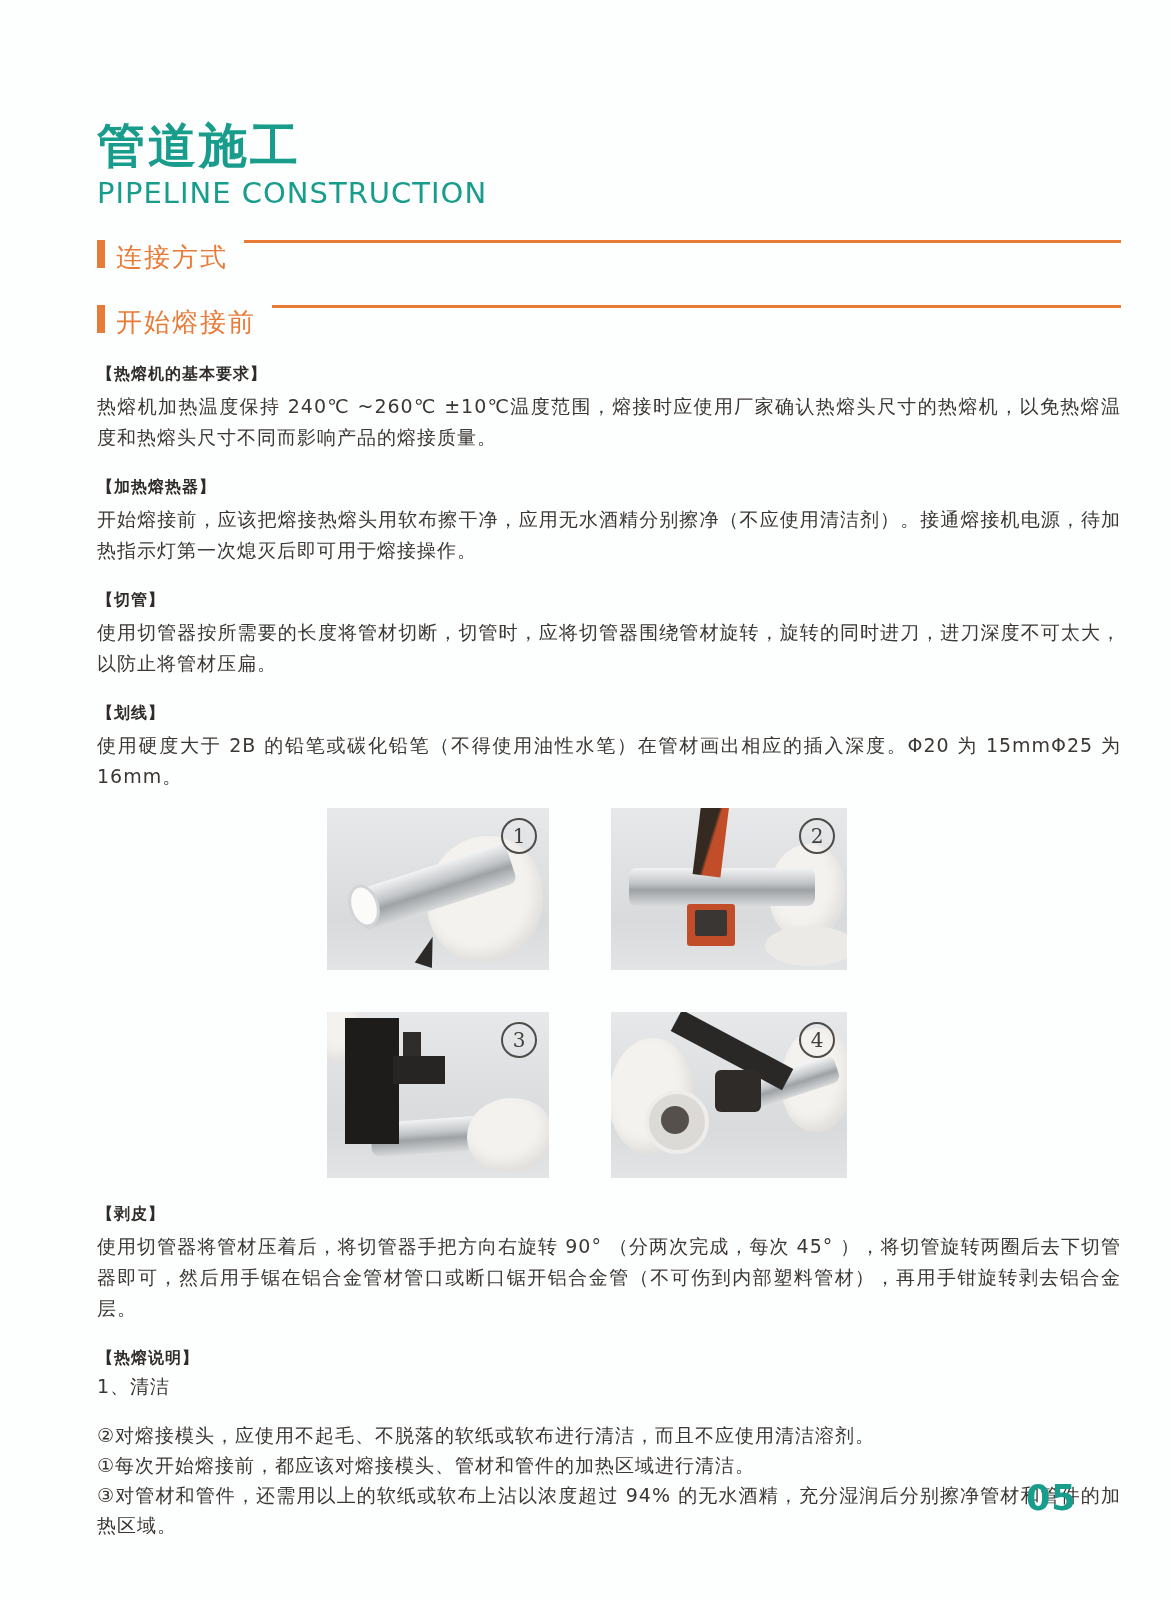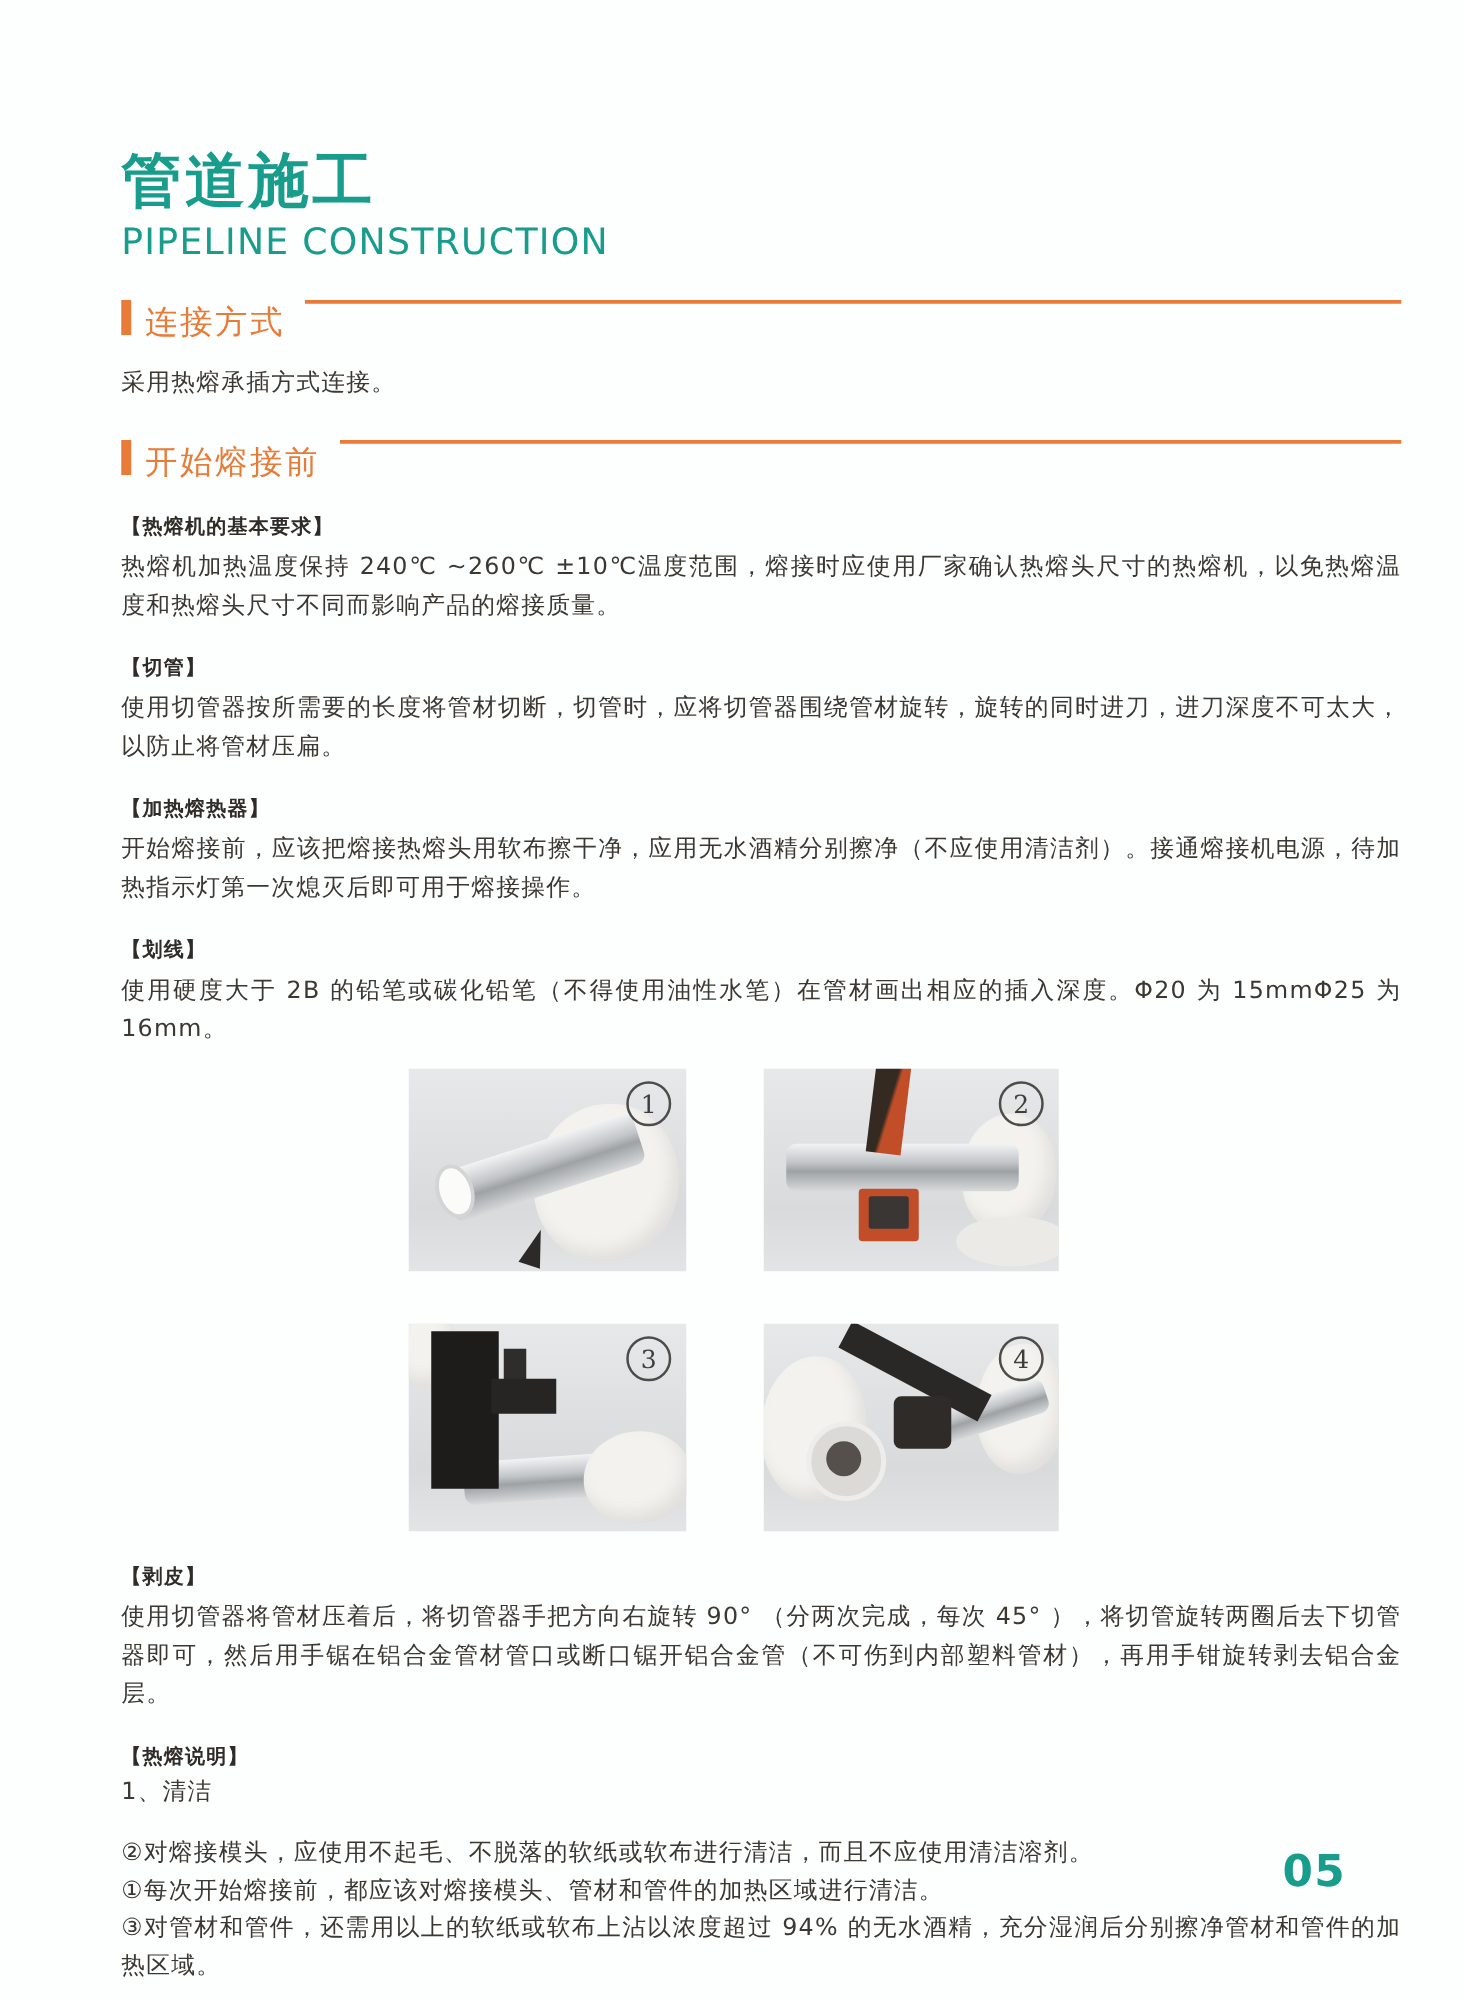--- a/index.html
+++ b/index.html
@@ -106,41 +106,40 @@
   <div class="content">
 
     <h1 class="title">管道施工</h1>
     <div class="subtitle">PIPELINE CONSTRUCTION</div>
 
     <div class="sec-head">
       <span class="bar"></span>
       <span class="sec-title">连接方式</span>
       <span class="rule"></span>
     </div>
-    <p class="body intro">采用热熔承插方式连接。</p>
 
     <div class="sec-head">
       <span class="bar"></span>
       <span class="sec-title">开始熔接前</span>
       <span class="rule"></span>
     </div>
 
     <div class="subsec">
       <div class="sub-title">【热熔机的基本要求】</div>
       <p class="body">热熔机加热温度保持 240℃ ~260℃ ±10℃温度范围，熔接时应使用厂家确认热熔头尺寸的热熔机，以免热熔温度和热熔头尺寸不同而影响产品的熔接质量。</p>
     </div>
 
     <div class="subsec">
+      <div class="sub-title">【加热熔热器】</div>
+      <p class="body">开始熔接前，应该把熔接热熔头用软布擦干净，应用无水酒精分别擦净（不应使用清洁剂）。接通熔接机电源，待加热指示灯第一次熄灭后即可用于熔接操作。</p>
+    </div>
+
+    <div class="subsec">
       <div class="sub-title">【切管】</div>
       <p class="body">使用切管器按所需要的长度将管材切断，切管时，应将切管器围绕管材旋转，旋转的同时进刀，进刀深度不可太大，以防止将管材压扁。</p>
-    </div>
-
-    <div class="subsec">
-      <div class="sub-title">【加热熔热器】</div>
-      <p class="body">开始熔接前，应该把熔接热熔头用软布擦干净，应用无水酒精分别擦净（不应使用清洁剂）。接通熔接机电源，待加热指示灯第一次熄灭后即可用于熔接操作。</p>
     </div>
 
     <div class="subsec">
       <div class="sub-title">【划线】</div>
       <p class="body">使用硬度大于 2B 的铅笔或碳化铅笔（不得使用油性水笔）在管材画出相应的插入深度。Φ20 为 15mmΦ25 为 16mm。</p>
     </div>
 
     <div class="photo-grid">
 
       <div class="photo p1">

